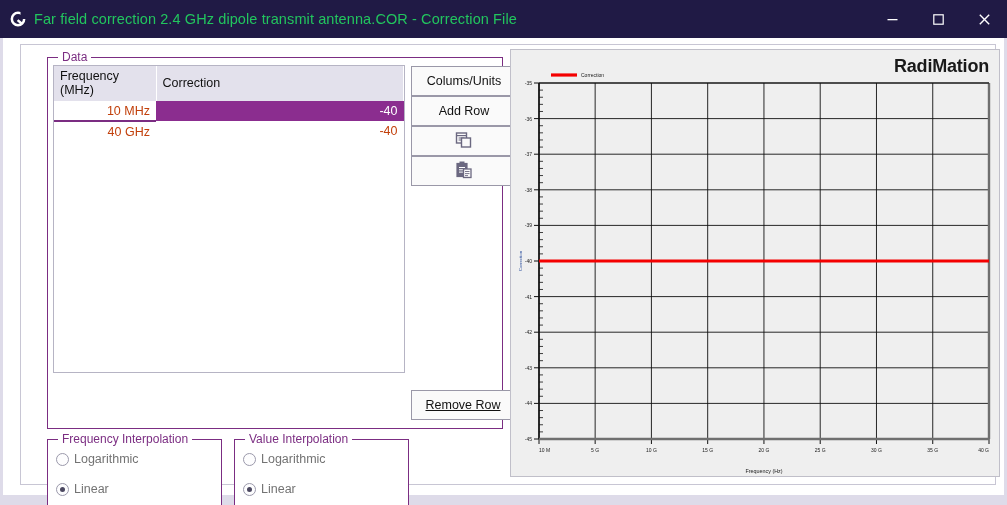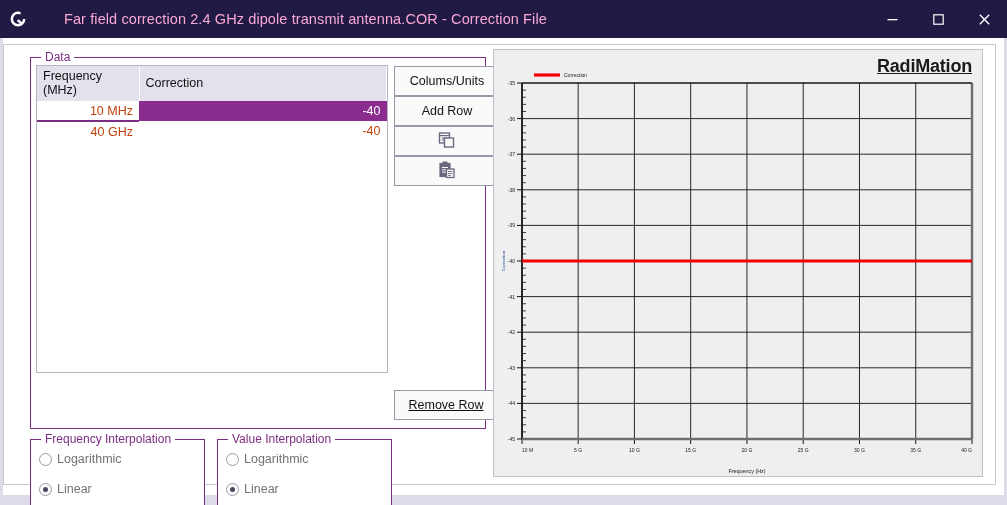--- a/index.html
+++ b/index.html
@@ -26,41 +26,40 @@
     padding-left: 8px;
     position: relative;
   }
   .title-icon {
     width: 20px; height: 20px;
     margin-right: 6px;
     display: flex; align-items: center; justify-content: center;
     flex: 0 0 auto;
   }
   .title-text {
-    color: #f9a8d4;
+    color: #22c55e;
     font-size: 14.5px;
     letter-spacing: 0.1px;
     white-space: nowrap;
-    margin-left: 30px;
   }
   .win-controls {
     position: absolute; right: 0; top: 0;
     height: 38px; display: flex; align-items: stretch;
   }
   .win-btn {
     width: 46px; height: 38px;
     display: flex; align-items: center; justify-content: center;
     color: #ffffff; font-size: 13px;
   }
 
   
   .client {
     flex: 1 1 auto;
     background: #ffffff;
-    padding: 6px 8px 10px 0;
+    padding: 6px 8px 10px 17px;
     border-left: 3px solid #dedbe9;
     border-right: 3px solid #dedbe9;
     border-bottom: 10px solid #dedbe9;
     position: relative;
     display: flex;
   }
   .panel {
     flex: 1 1 auto;
     border: 1px solid #c8c6d4;
     background: #ffffff;
@@ -206,21 +205,20 @@
     background: #efefef;
     border: 1px solid #c0bfc9;
   }
   .brandmark {
     position: absolute;
     right: 10px; top: 6px;
     font-size: 18px;
     font-weight: bold;
     color: #1a1a1a;
     letter-spacing: -0.2px;
-    text-decoration: underline;
   }
   .chart-svg { display: block; }
 
   .ylab {
     font-size: 4.4px;
     fill: #2b4f9e;
   }
   .tick-text { font-size: 5px; fill: #1a1a1a; }
   .axis-title { font-size: 5.4px; fill: #1a1a1a; }
   .legend-text { font-size: 5px; fill: #1a1a1a; }

